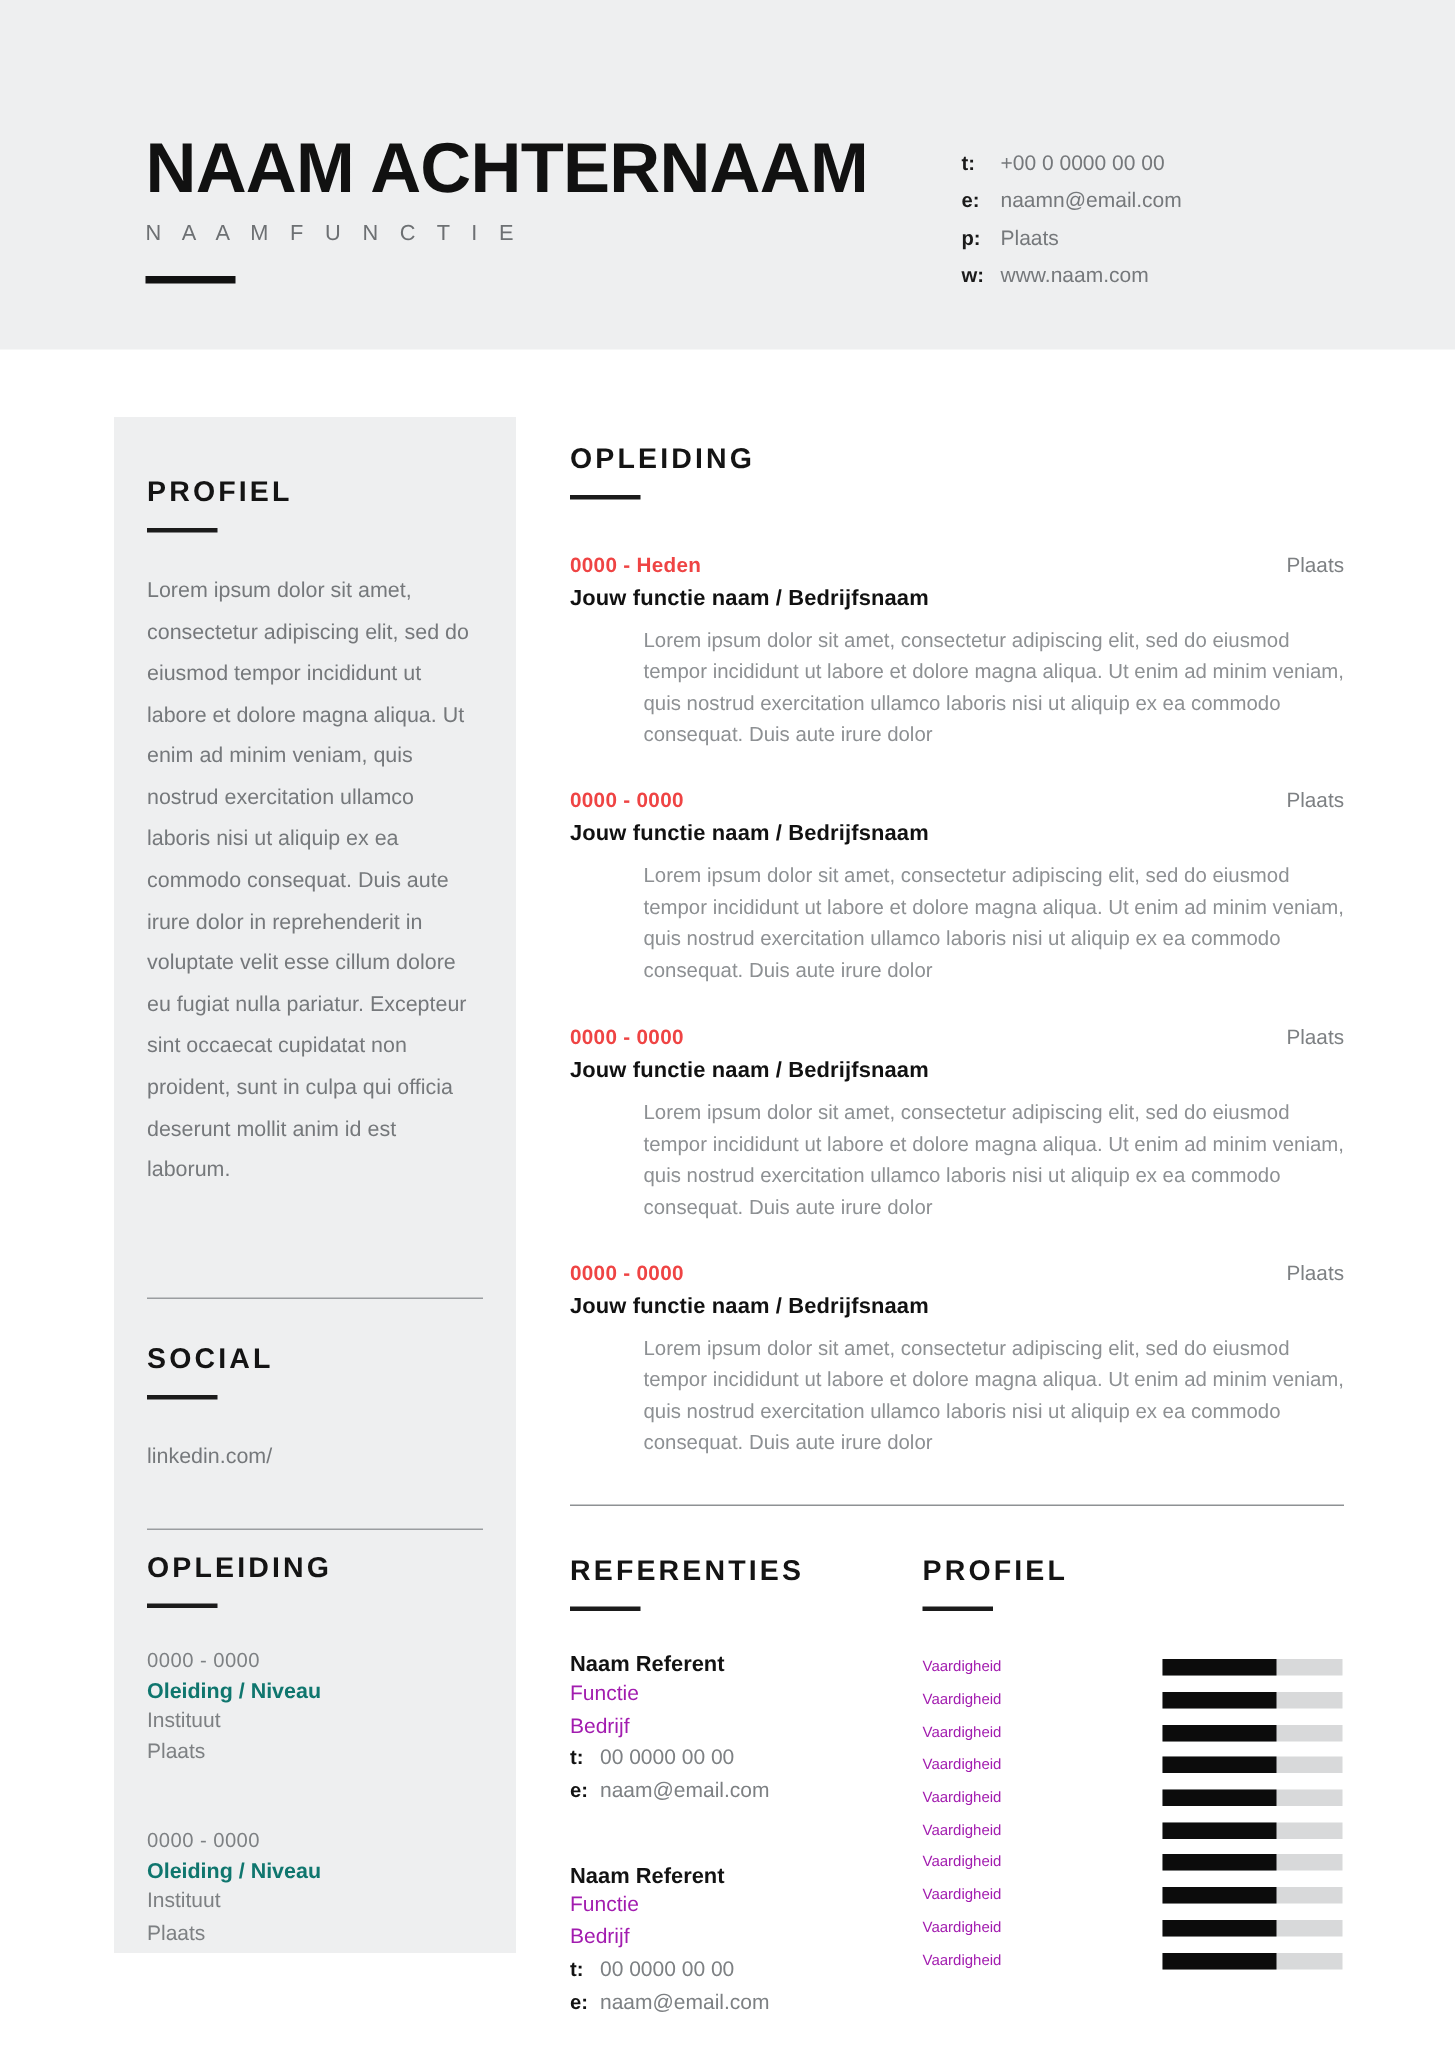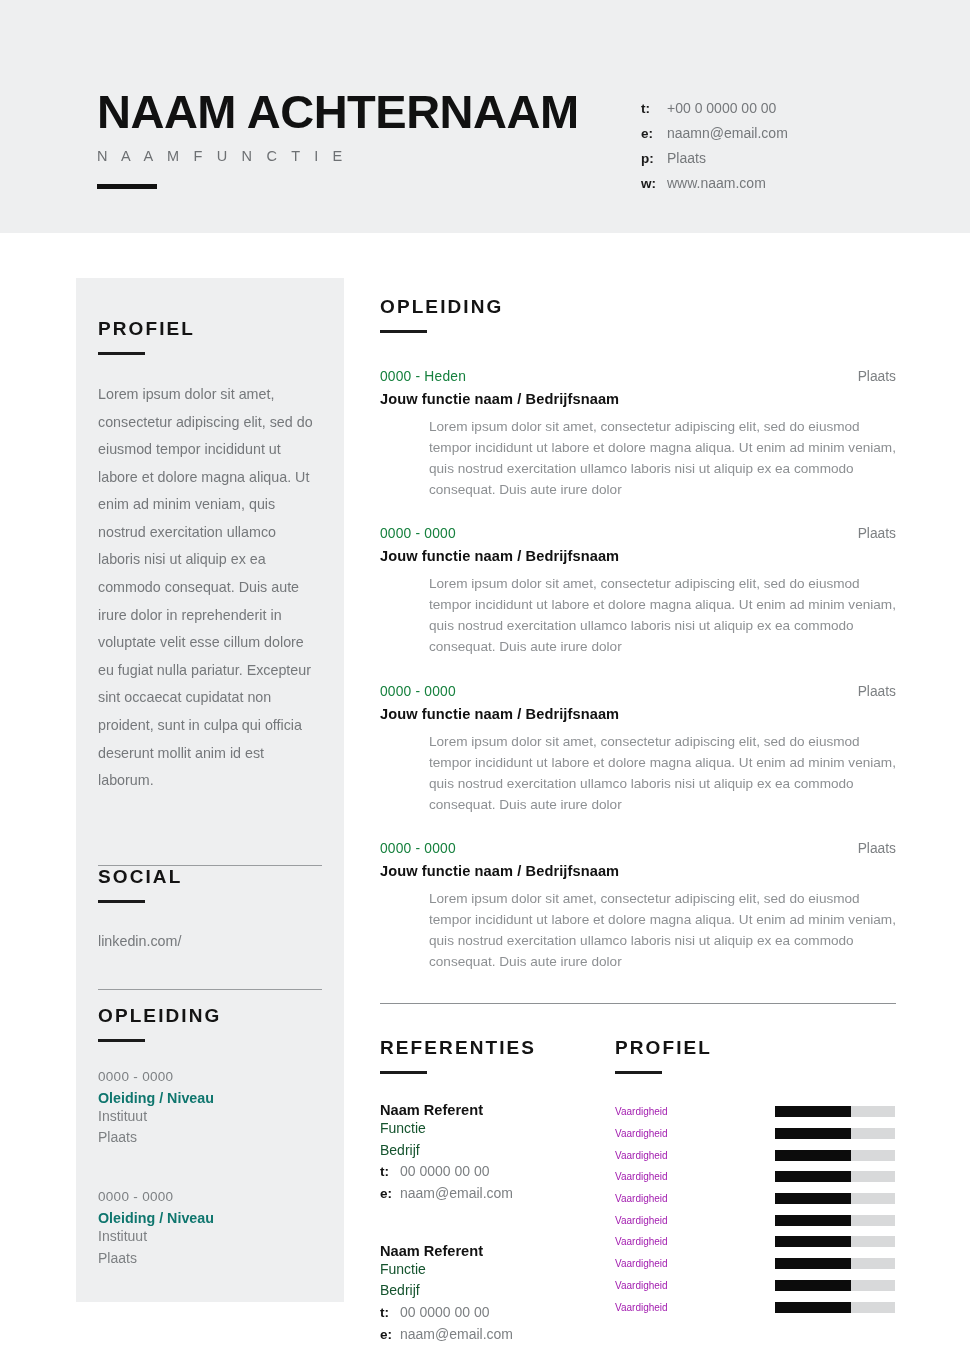--- a/index.html
+++ b/index.html
@@ -102,21 +102,21 @@
   }
 
   .hr-light {
     height: 1px;
     background: #9a9da0;
     margin: 0;
   }
   .hr-profiel { margin-top: 70px; }
   .hr-social  { margin-top: 35px; }
 
-  .block-gap-social { }
+  .block-gap-social { margin-top: 30px; }
   .block-gap-opl { margin-top: 15px; }
 
   .social-list { margin-top: 26px; }
   .social-item {
     font-size: 14.3px;
     line-height: 1.75;
     color: #75787b;
   }
 
   .edu-item { margin-top: 27px; }
@@ -148,22 +148,23 @@
   .exp-list { margin-top: 36px; }
   .exp-item { margin-bottom: 26px; }
   .exp-item:last-child { margin-bottom: 0; }
   .exp-top {
     display: flex;
     justify-content: space-between;
     align-items: baseline;
   }
   .exp-date {
     font-size: 13.8px;
-    color: #15803d;
+    color: #ef4444;
     letter-spacing: .2px;
+    font-weight: bold;
   }
   .exp-place {
     font-size: 13.8px;
     color: #7d8083;
   }
   .exp-role {
     margin-top: 7px;
     font-size: 14.6px;
     font-weight: bold;
     color: #111111;
@@ -193,21 +194,21 @@
 
   .ref-item { margin-top: 28px; }
   .ref-item.second { margin-top: 38px; }
   .ref-name {
     font-size: 14.6px;
     font-weight: bold;
     color: #121212;
   }
   .ref-line {
     font-size: 14px;
-    color: #14532d;
+    color: #a21caf;
     line-height: 1.54;
   }
   .ref-kv {
     display: flex;
     align-items: baseline;
     font-size: 14px;
     line-height: 1.54;
   }
   .ref-k {
     font-weight: bold;

